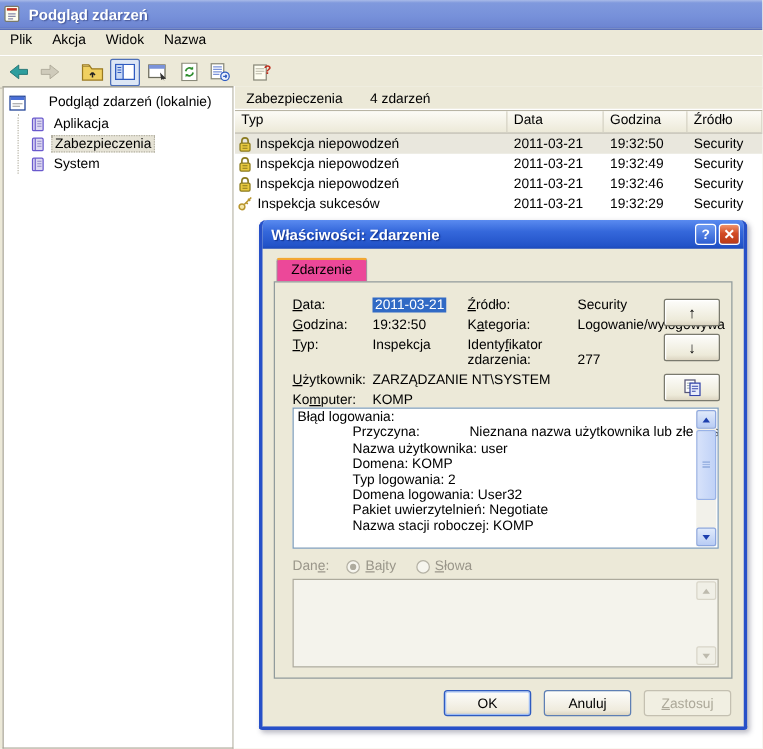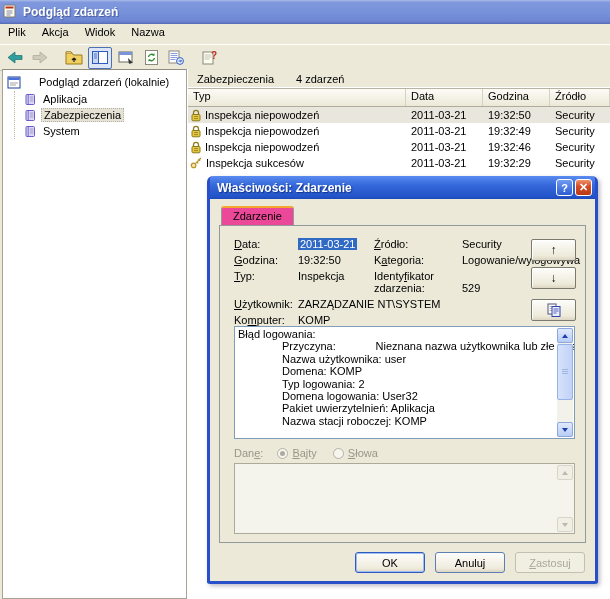--- a/index.html
+++ b/index.html
@@ -309,21 +309,21 @@
         <span>Security</span>
 
         <span><u>G</u>odzina:</span>
         <span>19:32:50</span>
         <span>K<u>a</u>tegoria:</span>
         <span>Logowanie/wylogowywa</span>
 
         <span><u>T</u>yp:</span>
         <span>Inspekcja</span>
         <span>Identy<u>f</u>ikator zdarzenia:</span>
-        <span class="idval">529</span>
+        <span class="idval">277</span>
 
         <span><u>U</u>żytkownik:</span>
         <span class="span3">ZARZĄDZANIE NT\SYSTEM</span>
 
         <span>Ko<u>m</u>puter:</span>
         <span class="span3">KOMP</span>
       </div>
 
       <div class="side-btns">
         <div class="side-btn">↑</div>
@@ -340,21 +340,21 @@
 
 
       <div class="desc-box">
         <div id="desc-lines">
             <div class="desc-line">Błąd logowania:</div>
             <div class="desc-line indent">Przyczyna:             Nieznana nazwa użytkownika lub złe hasło</div>
             <div class="desc-line indent">Nazwa użytkownika: user</div>
             <div class="desc-line indent">Domena: KOMP</div>
             <div class="desc-line indent">Typ logowania: 2</div>
             <div class="desc-line indent">Domena logowania: User32</div>
-            <div class="desc-line indent">Pakiet uwierzytelnień: Aplikacja</div>
+            <div class="desc-line indent">Pakiet uwierzytelnień: Negotiate</div>
             <div class="desc-line indent">Nazwa stacji roboczej: KOMP</div>
             <div class="desc-line">&nbsp;</div>
           </div>
         <div class="sbar">
           <div class="sbtn up">
               <span class="tri-up"></span>
             </div>
           <div class="sthumb">
               <span class="grip"></span>
             </div>

